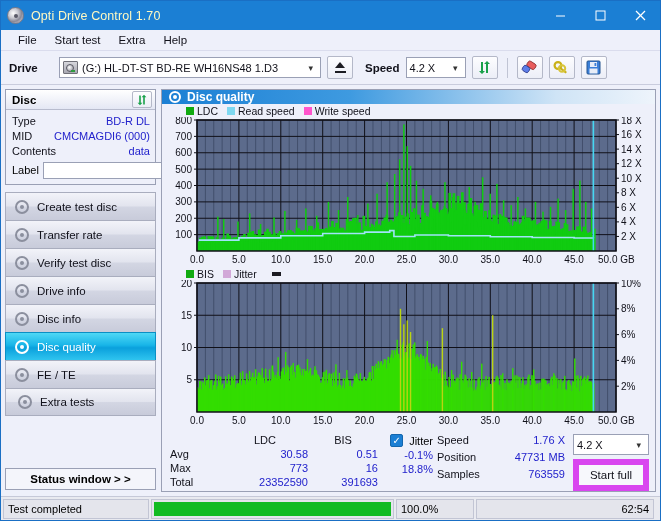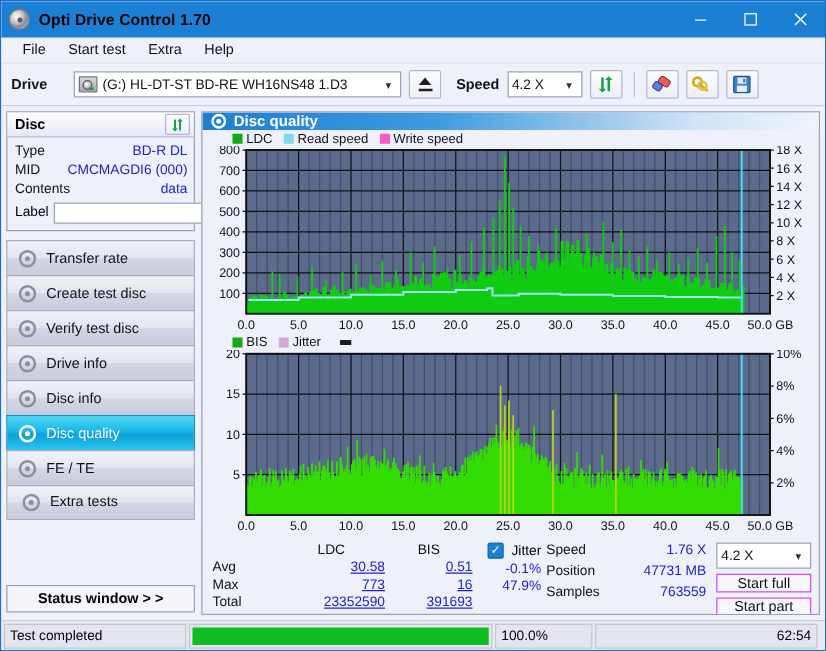--- a/index.html
+++ b/index.html
@@ -35,23 +35,22 @@
     margin-right: 7px;
     flex: 0 0 auto;
     position: relative;
   }
   .title-icon::after {
     content: ""; position: absolute;
     left: 6px; top: 6px; width: 4px; height: 4px;
     border-radius: 50%; background: #5a5a68;
   }
   .title-text {
-    color: #000000; font-size: 12.5px;
+    color: #fef9c3; font-size: 12.5px;
     letter-spacing: .1px;
-    font-weight: bold;
   }
   .win-btns {
     position: absolute; right: 0; top: 0;
     height: 29px; display: flex;
   }
   .win-btn {
     width: 40px; height: 29px;
     display: flex; align-items: center; justify-content: center;
     color: #fff; font-size: 13px;
   }
@@ -250,21 +249,21 @@
   
   .stats {
     display: flex;
     padding: 6px 0 4px 0;
     font-size: 11px;
   }
   .stats-left { width: 300px; position: relative; padding-left: 8px; }
   .st-grid { display: grid; grid-template-columns: 52px 86px 70px 10px; row-gap: 2px; }
   .st-h { text-align: center; color:#11111a; font-weight: normal;}
   .st-k { color:#11111a; }
-  .st-v { text-align: right; color:#2222cc;text-decoration:underline; }
+  .st-v { text-align: right; color:#2222cc; }
   .jit-col {
     position: absolute; right: 4px; top: 0;
     width: 96px; text-align: right;
   }
   .jit-head { display:flex; align-items:center; gap:6px; justify-content:flex-end; }
   .chk {
     width: 13px; height: 13px;
     background: #1b7fd4; border: 1px solid #1366ad;
     border-radius: 2px;
     display: flex; align-items: center; justify-content: center;
@@ -274,21 +273,21 @@
 
   .stats-right {
     flex: 1; display: flex; gap: 8px;
     padding-right: 6px;
   }
   .sr-grid { display: grid; grid-template-columns: 56px 72px; row-gap: 5px; align-content: start;}
   .sr-k { color:#11111a; }
   .sr-v { text-align: right; color:#2222cc; }
   .sr-btns { display: flex; flex-direction: column; gap: 4px; width: 76px; }
   .btn {
-    height: 15px; border: 1px solid #d946ef;
+    height: 32px; border: 6px solid #d946ef;
     background: #f7f8fc;
     display: flex; align-items: center; justify-content: center;
     font-size: 11.5px; color:#11111a;
   }
   .sel-sm { height: 21px; }
 
   
   .statusbar {
     position: absolute; left: 0; right: 0; bottom: 0;
     height: 24px;
@@ -424,25 +423,25 @@
             <span class="k">Label</span>
             <input class="label-input" type="text" value="" placeholder="" style="">
             <span class="cd-ico"></span>
           </div>
         </div>
       </div>
 
       <div class="navlist">
         <div class="nav">
           <span class="nav-ico"></span>
-          <span>Transfer rate</span>
+          <span>Create test disc</span>
         </div>
         <div class="nav">
           <span class="nav-ico"></span>
-          <span>Create test disc</span>
+          <span>Transfer rate</span>
         </div>
         <div class="nav">
           <span class="nav-ico"></span>
           <span>Verify test disc</span>
         </div>
         <div class="nav">
           <span class="nav-ico"></span>
           <span>Drive info</span>
         </div>
         <div class="nav">
@@ -1978,21 +1977,21 @@
             <div class="st-v">23352590</div>
             <div class="st-v">391693</div>
             <div></div>
           </div>
           <div class="jit-col">
             <div class="jit-head">
               <span class="chk">✓</span>
               <span>Jitter</span>
             </div>
             <div class="jit-v">-0.1%</div>
-            <div class="jit-v">47.9%</div>
+            <div class="jit-v">18.8%</div>
           </div>
         </div>
 
         <div class="stats-right">
           <div class="sr-grid">
             <div class="sr-k">Speed</div>
             <div class="sr-v">1.76 X</div>
             <div class="sr-k">Position</div>
             <div class="sr-v">47731 MB</div>
             <div class="sr-k">Samples</div>

